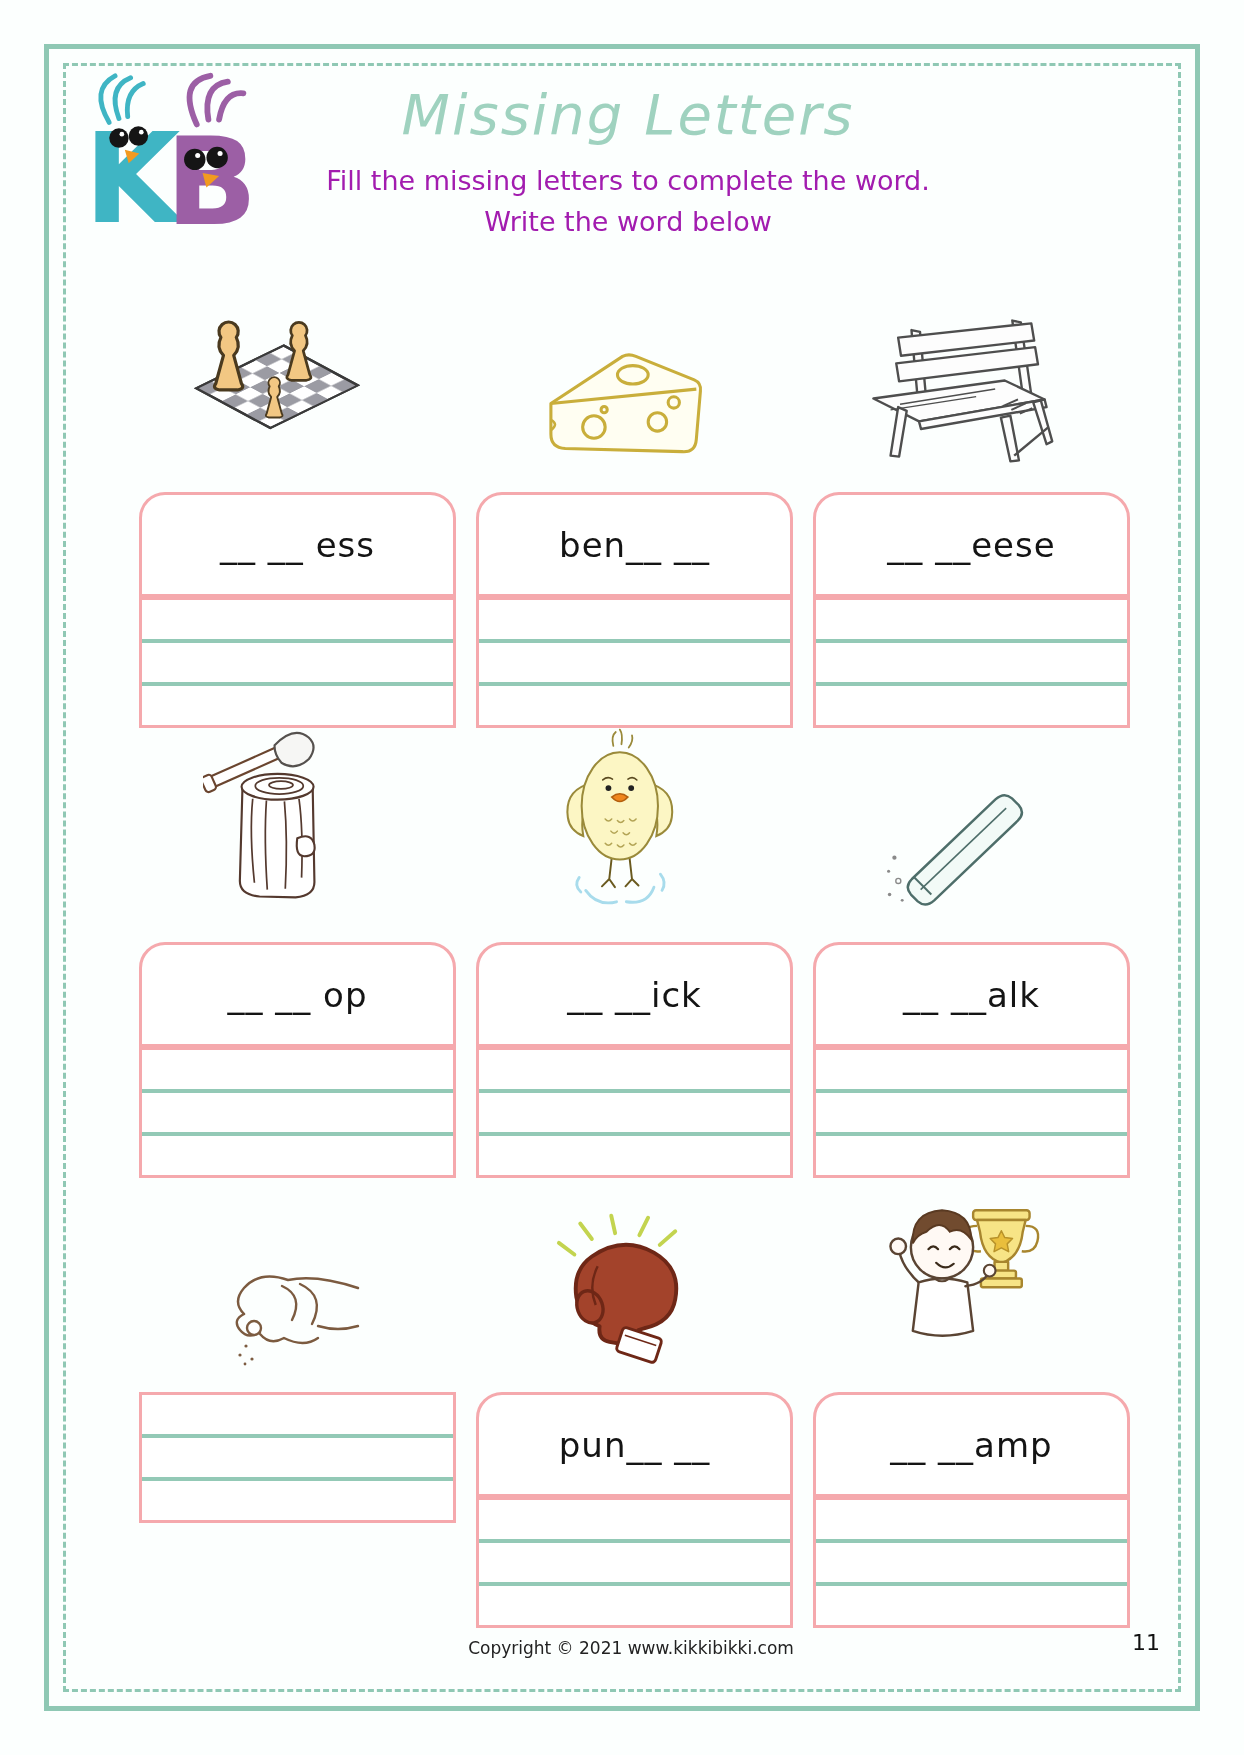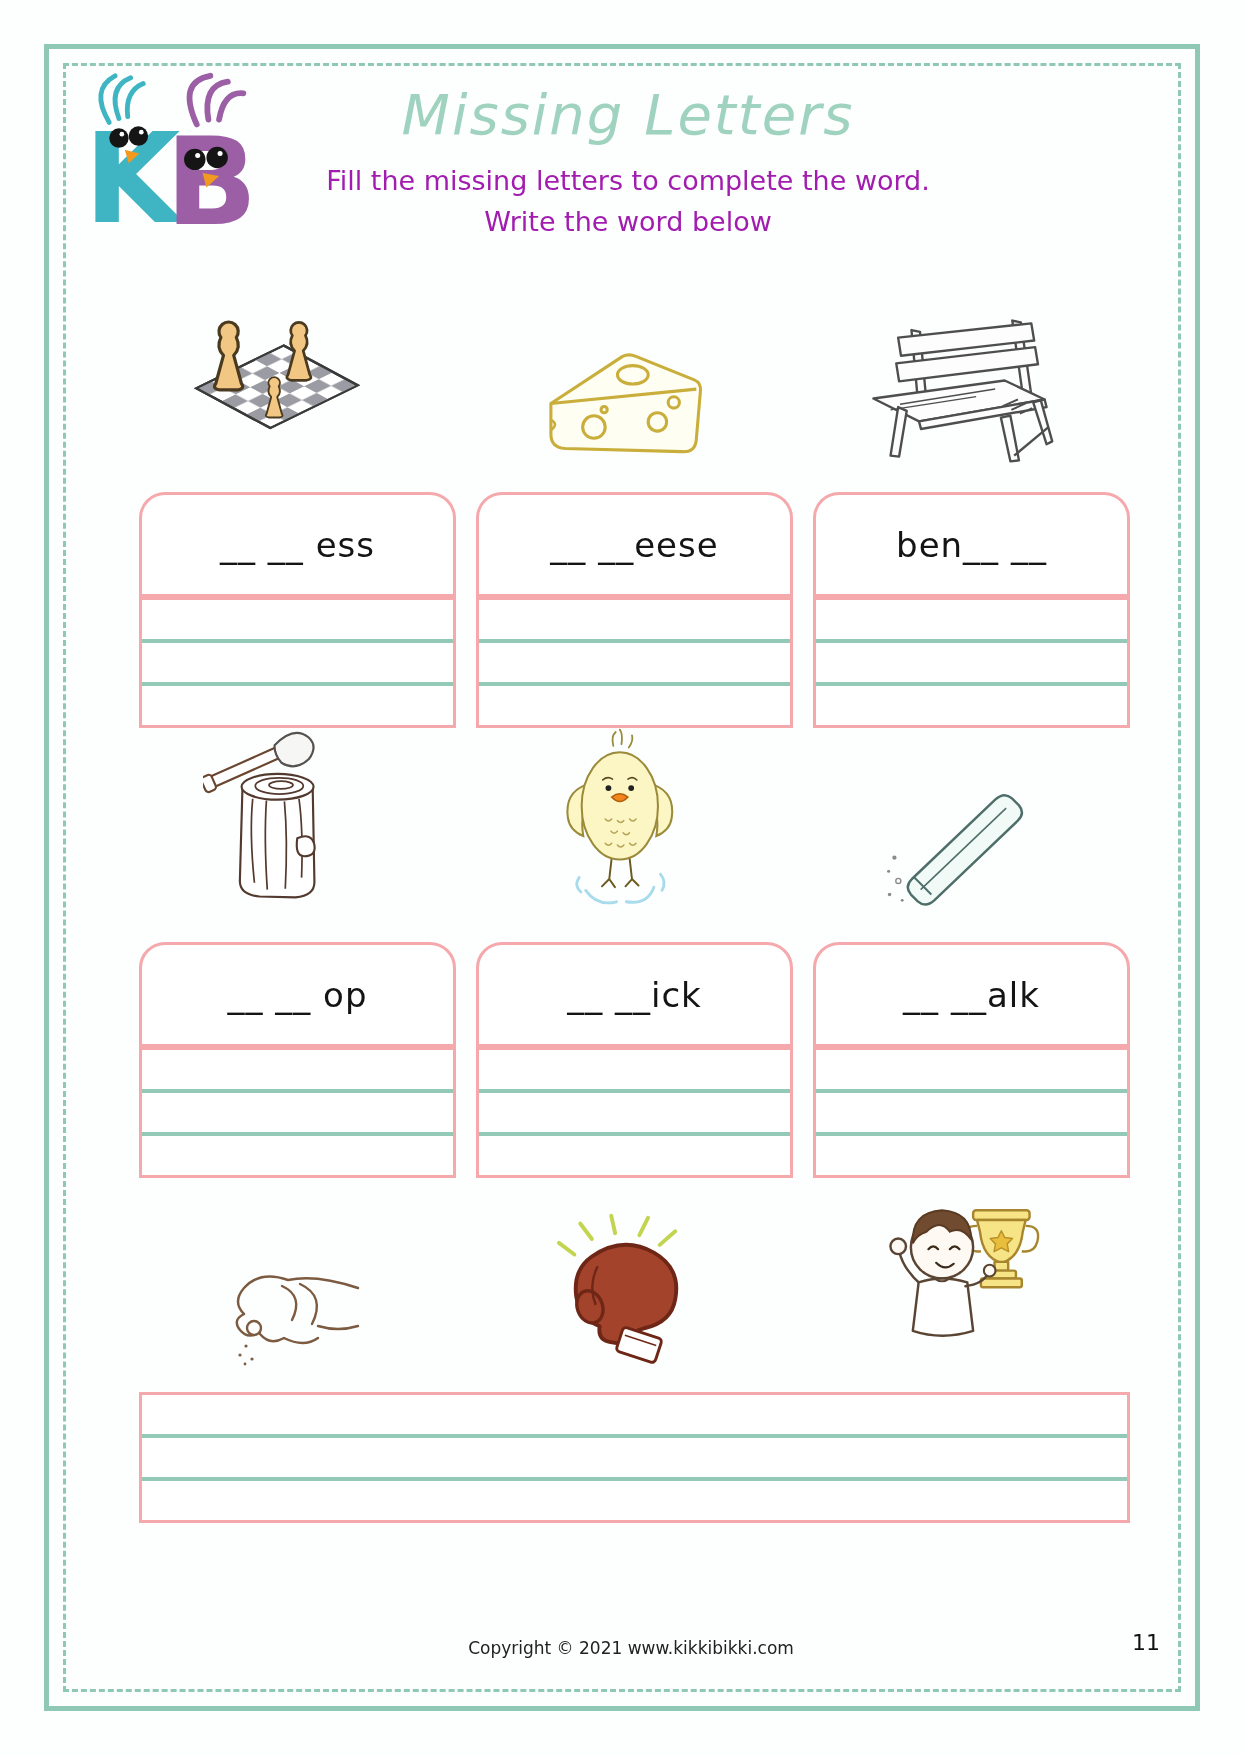--- a/index.html
+++ b/index.html
@@ -163,29 +163,29 @@
   <div class="answer-grid">
     <div class="answer-cell">
       <div class="prompt-box">__ __ ess</div>
       <div class="write-lines">
         <div class="wl-row"></div>
         <div class="wl-row"></div>
         <div class="wl-row"></div>
       </div>
     </div>
     <div class="answer-cell">
+      <div class="prompt-box">ben__ __</div>
+      <div class="write-lines">
+        <div class="wl-row"></div>
+        <div class="wl-row"></div>
+        <div class="wl-row"></div>
+      </div>
+    </div>
+    <div class="answer-cell">
       <div class="prompt-box">__ __eese</div>
-      <div class="write-lines">
-        <div class="wl-row"></div>
-        <div class="wl-row"></div>
-        <div class="wl-row"></div>
-      </div>
-    </div>
-    <div class="answer-cell">
-      <div class="prompt-box">ben__ __</div>
       <div class="write-lines">
         <div class="wl-row"></div>
         <div class="wl-row"></div>
         <div class="wl-row"></div>
       </div>
     </div>
   </div>
 </div>
 
 <div class="section s2">
@@ -357,17 +357,33 @@
     </div>
   </div>
   <div class="answer-grid">
     <div class="answer-cell">
       <div class="write-lines">
         <div class="wl-row"></div>
         <div class="wl-row"></div>
         <div class="wl-row"></div>
       </div>
     </div>
+    <div class="answer-cell">
+      <div class="prompt-box">pun__ __</div>
+      <div class="write-lines">
+        <div class="wl-row"></div>
+        <div class="wl-row"></div>
+        <div class="wl-row"></div>
+      </div>
+    </div>
+    <div class="answer-cell">
+      <div class="prompt-box">__ __amp</div>
+      <div class="write-lines">
+        <div class="wl-row"></div>
+        <div class="wl-row"></div>
+        <div class="wl-row"></div>
+      </div>
+    </div>
   </div>
 </div>
 
 <div class="footer">Copyright © 2021 www.kikkibikki.com</div>
 <div class="page-number">11</div>
 
 </body></html>

